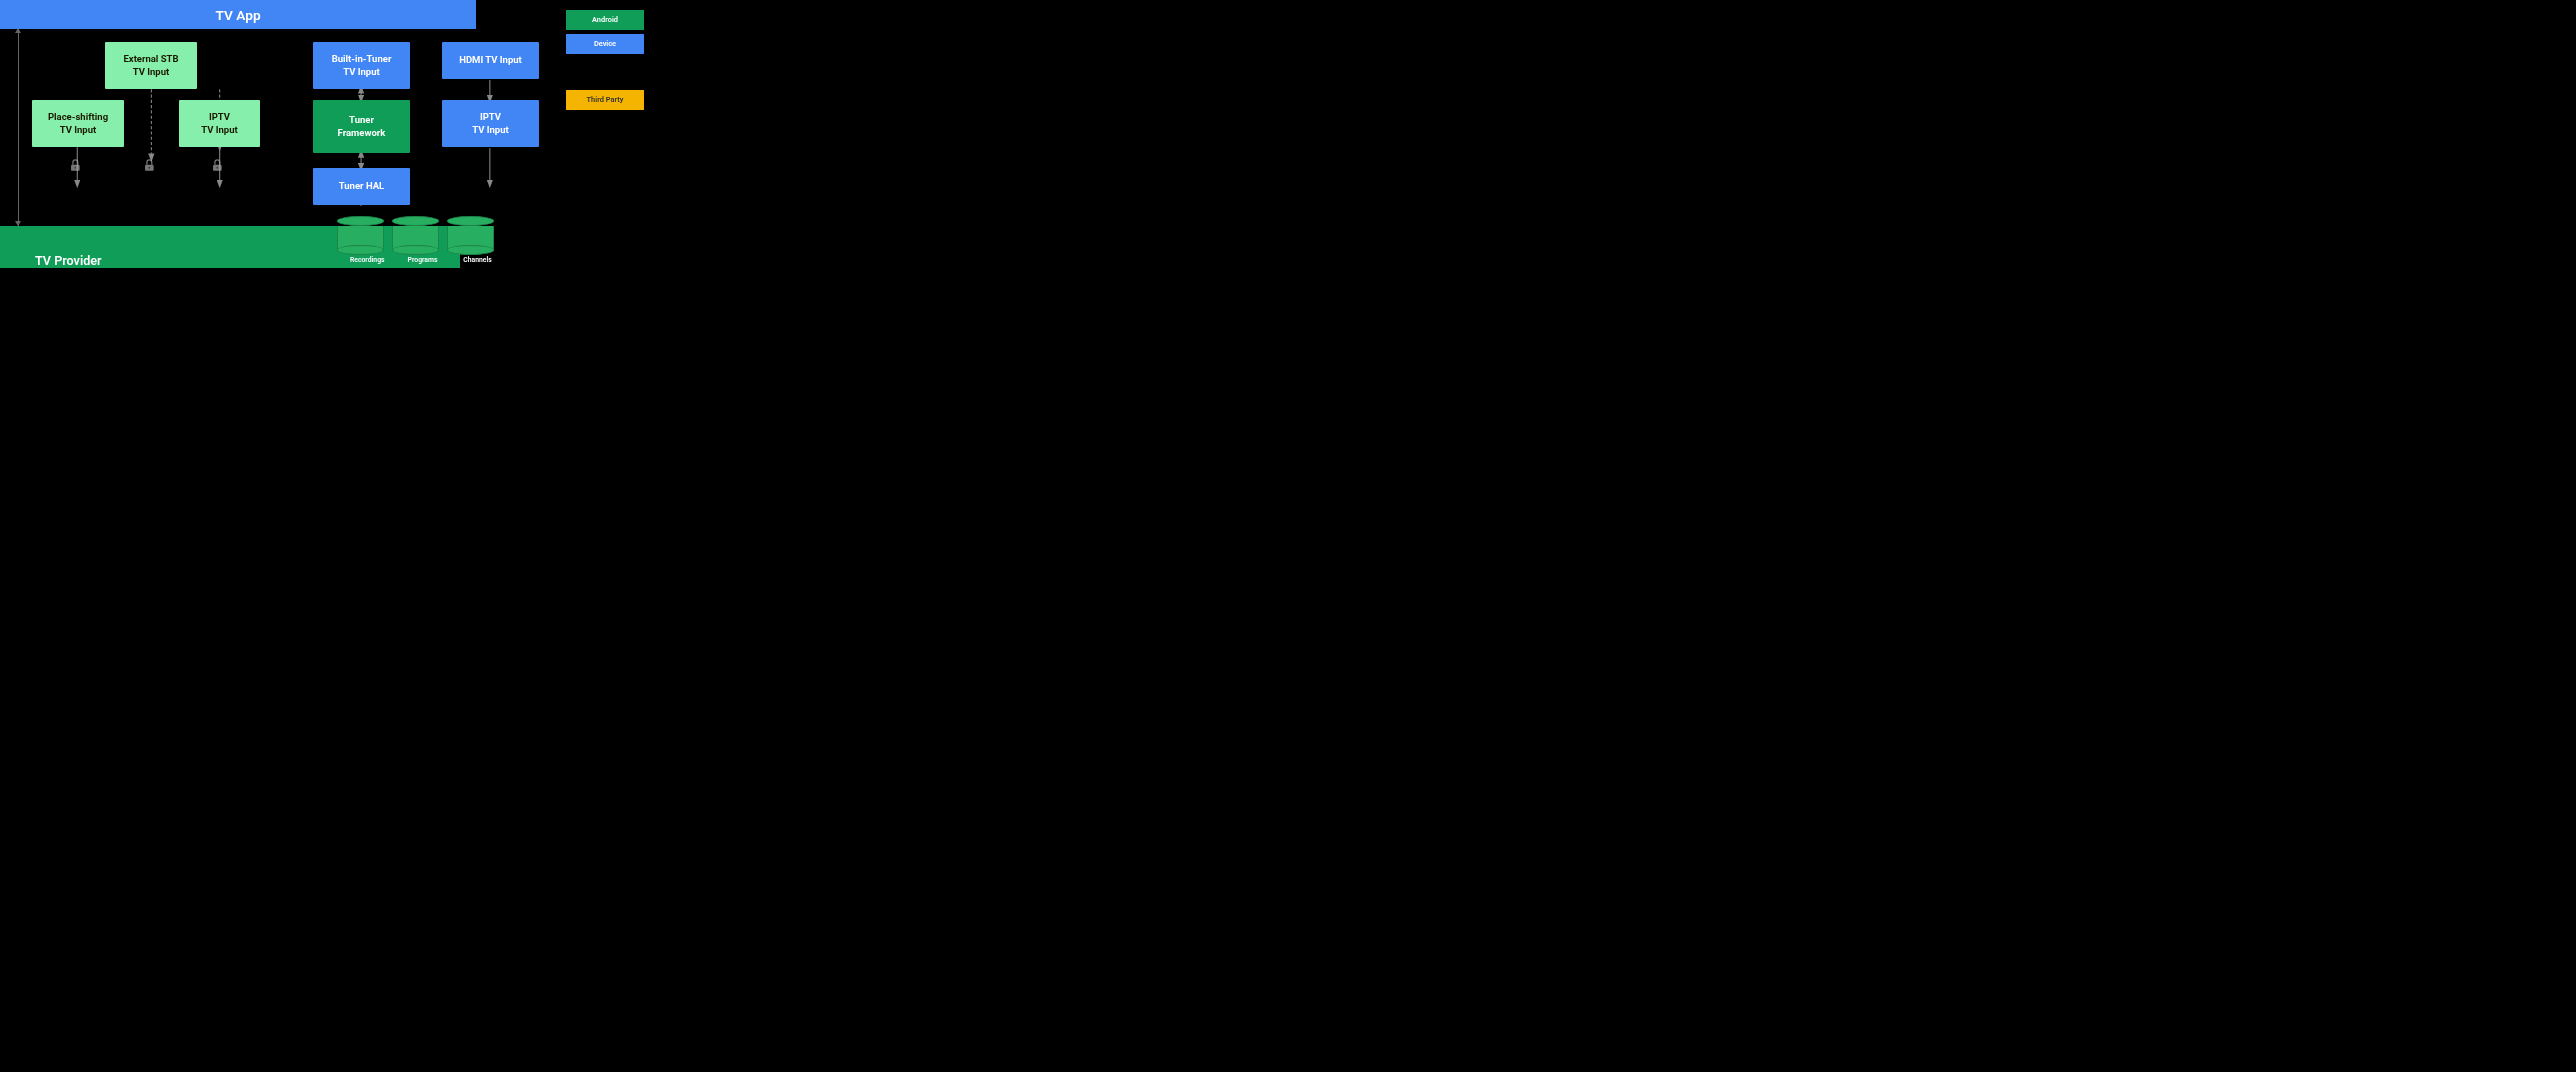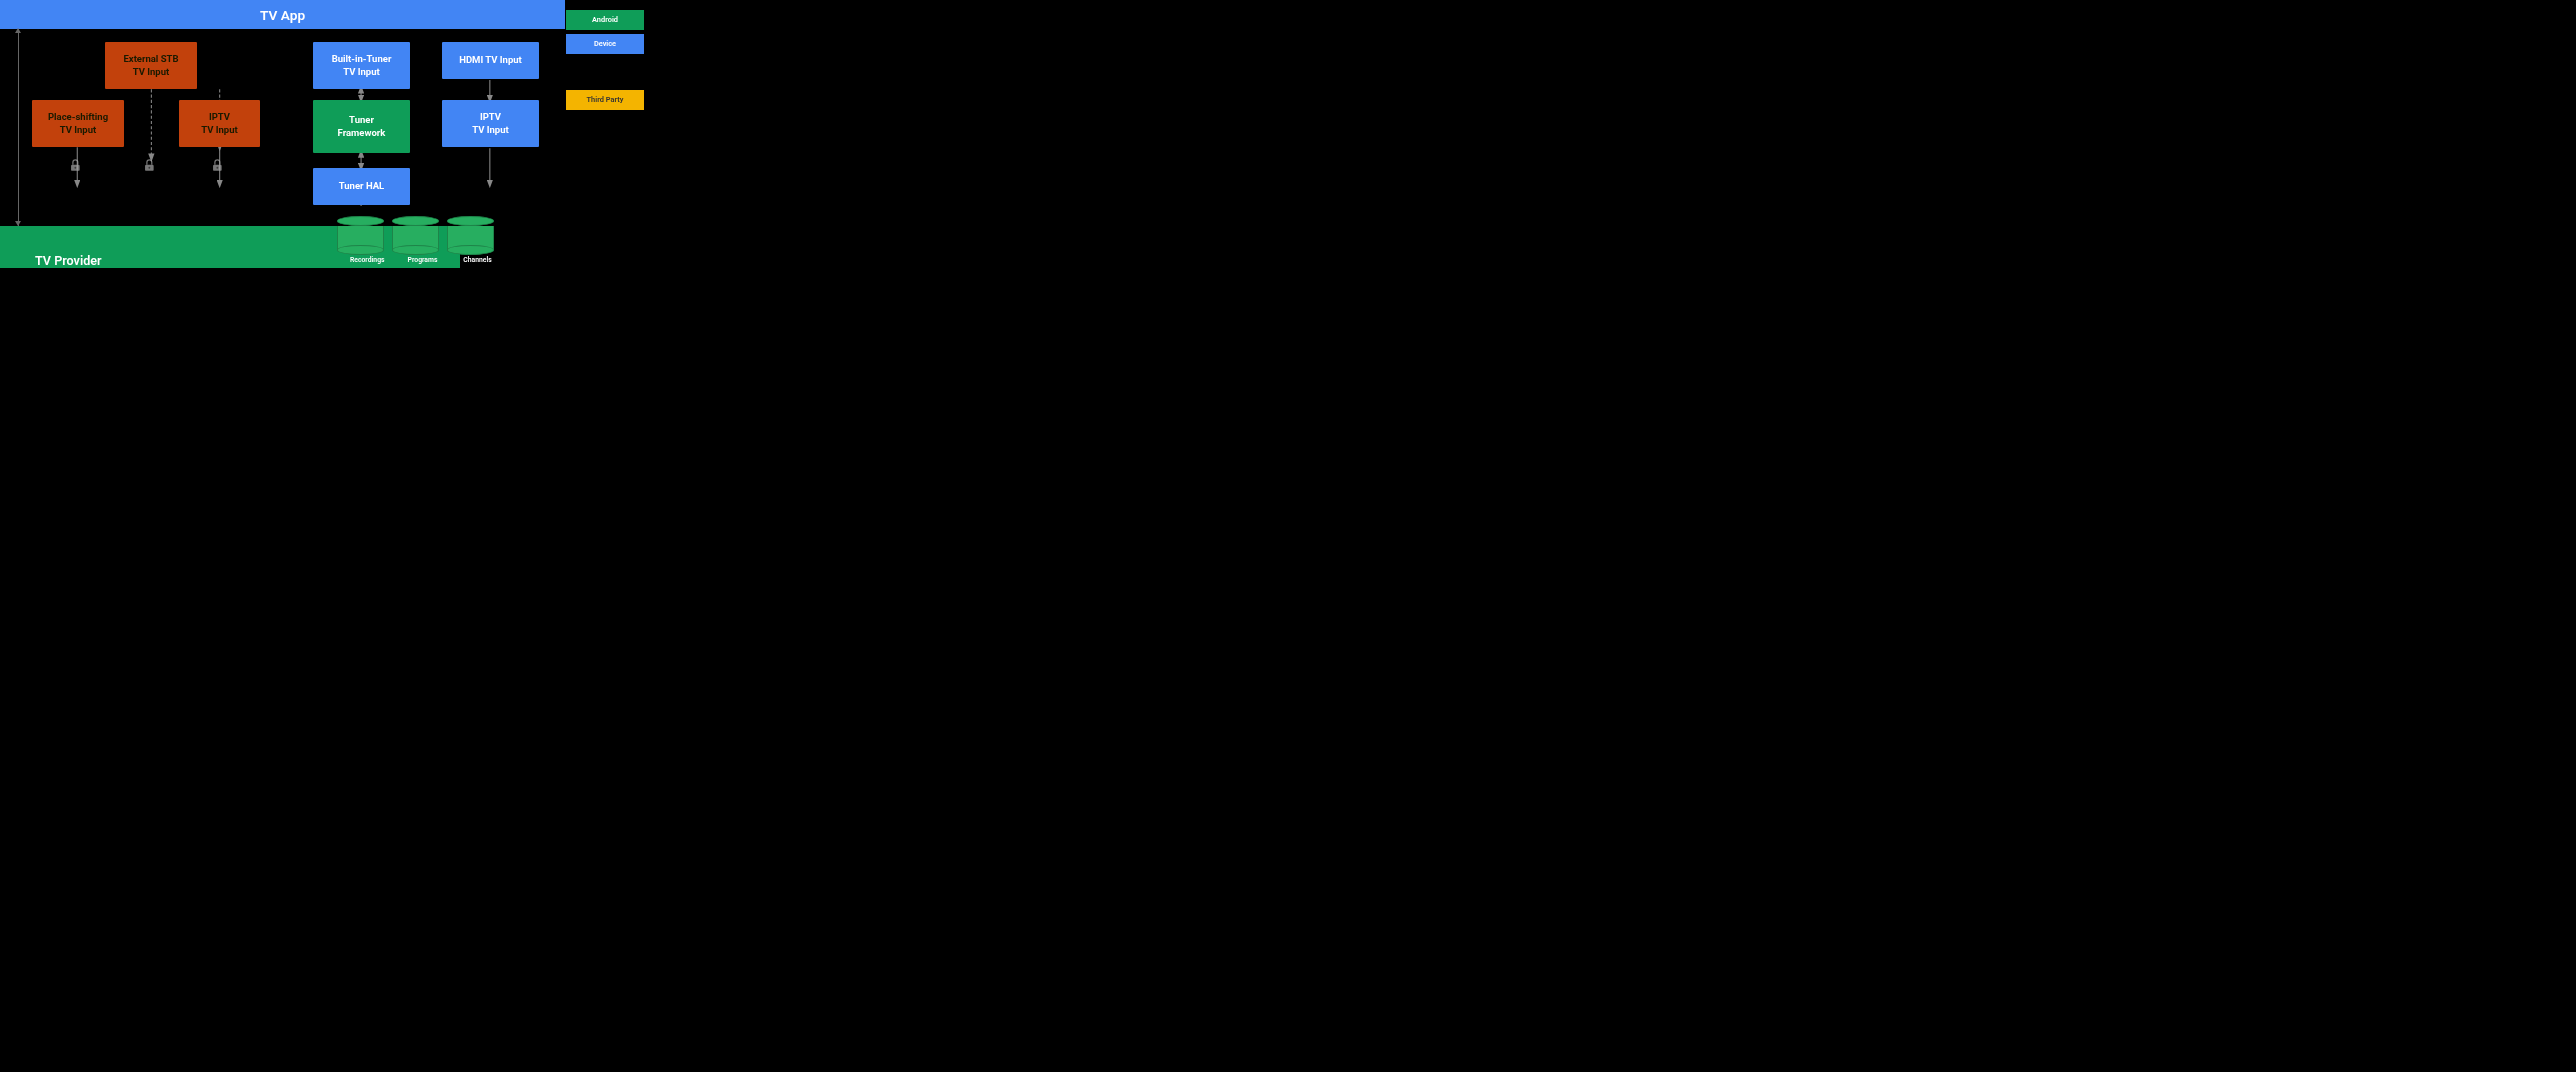--- a/index.html
+++ b/index.html
@@ -9,21 +9,21 @@
       height: 268px;
       font-family: 'Roboto', Arial, sans-serif;
       position: relative;
       overflow: hidden;
     }
 
     
     .tv-app-bar {
       position: absolute;
       top: 0; left: 0;
-      width: 565px;
+      width: 476px;
       height: 29px;
       background: #4285F4;
       display: flex;
       align-items: center;
       justify-content: center;
     }
     .tv-app-bar span {
       color: white;
       font-size: 13.7px;
       font-weight: 600;
@@ -74,21 +74,21 @@
       position: absolute;
       display: flex;
       align-items: center;
       justify-content: center;
       text-align: center;
       font-weight: 700;
       border-radius: 1.1px;
       line-height: 1.3;
     }
     .box-orange {
-      background: #c2410c;
+      background: #86efac;
       color: #1a1a00;
       font-size: 9.5px;
     }
     .box-blue {
       background: #4285F4;
       color: white;
       font-size: 9.5px;
     }
     .box-green {
       background: #0F9D58;

